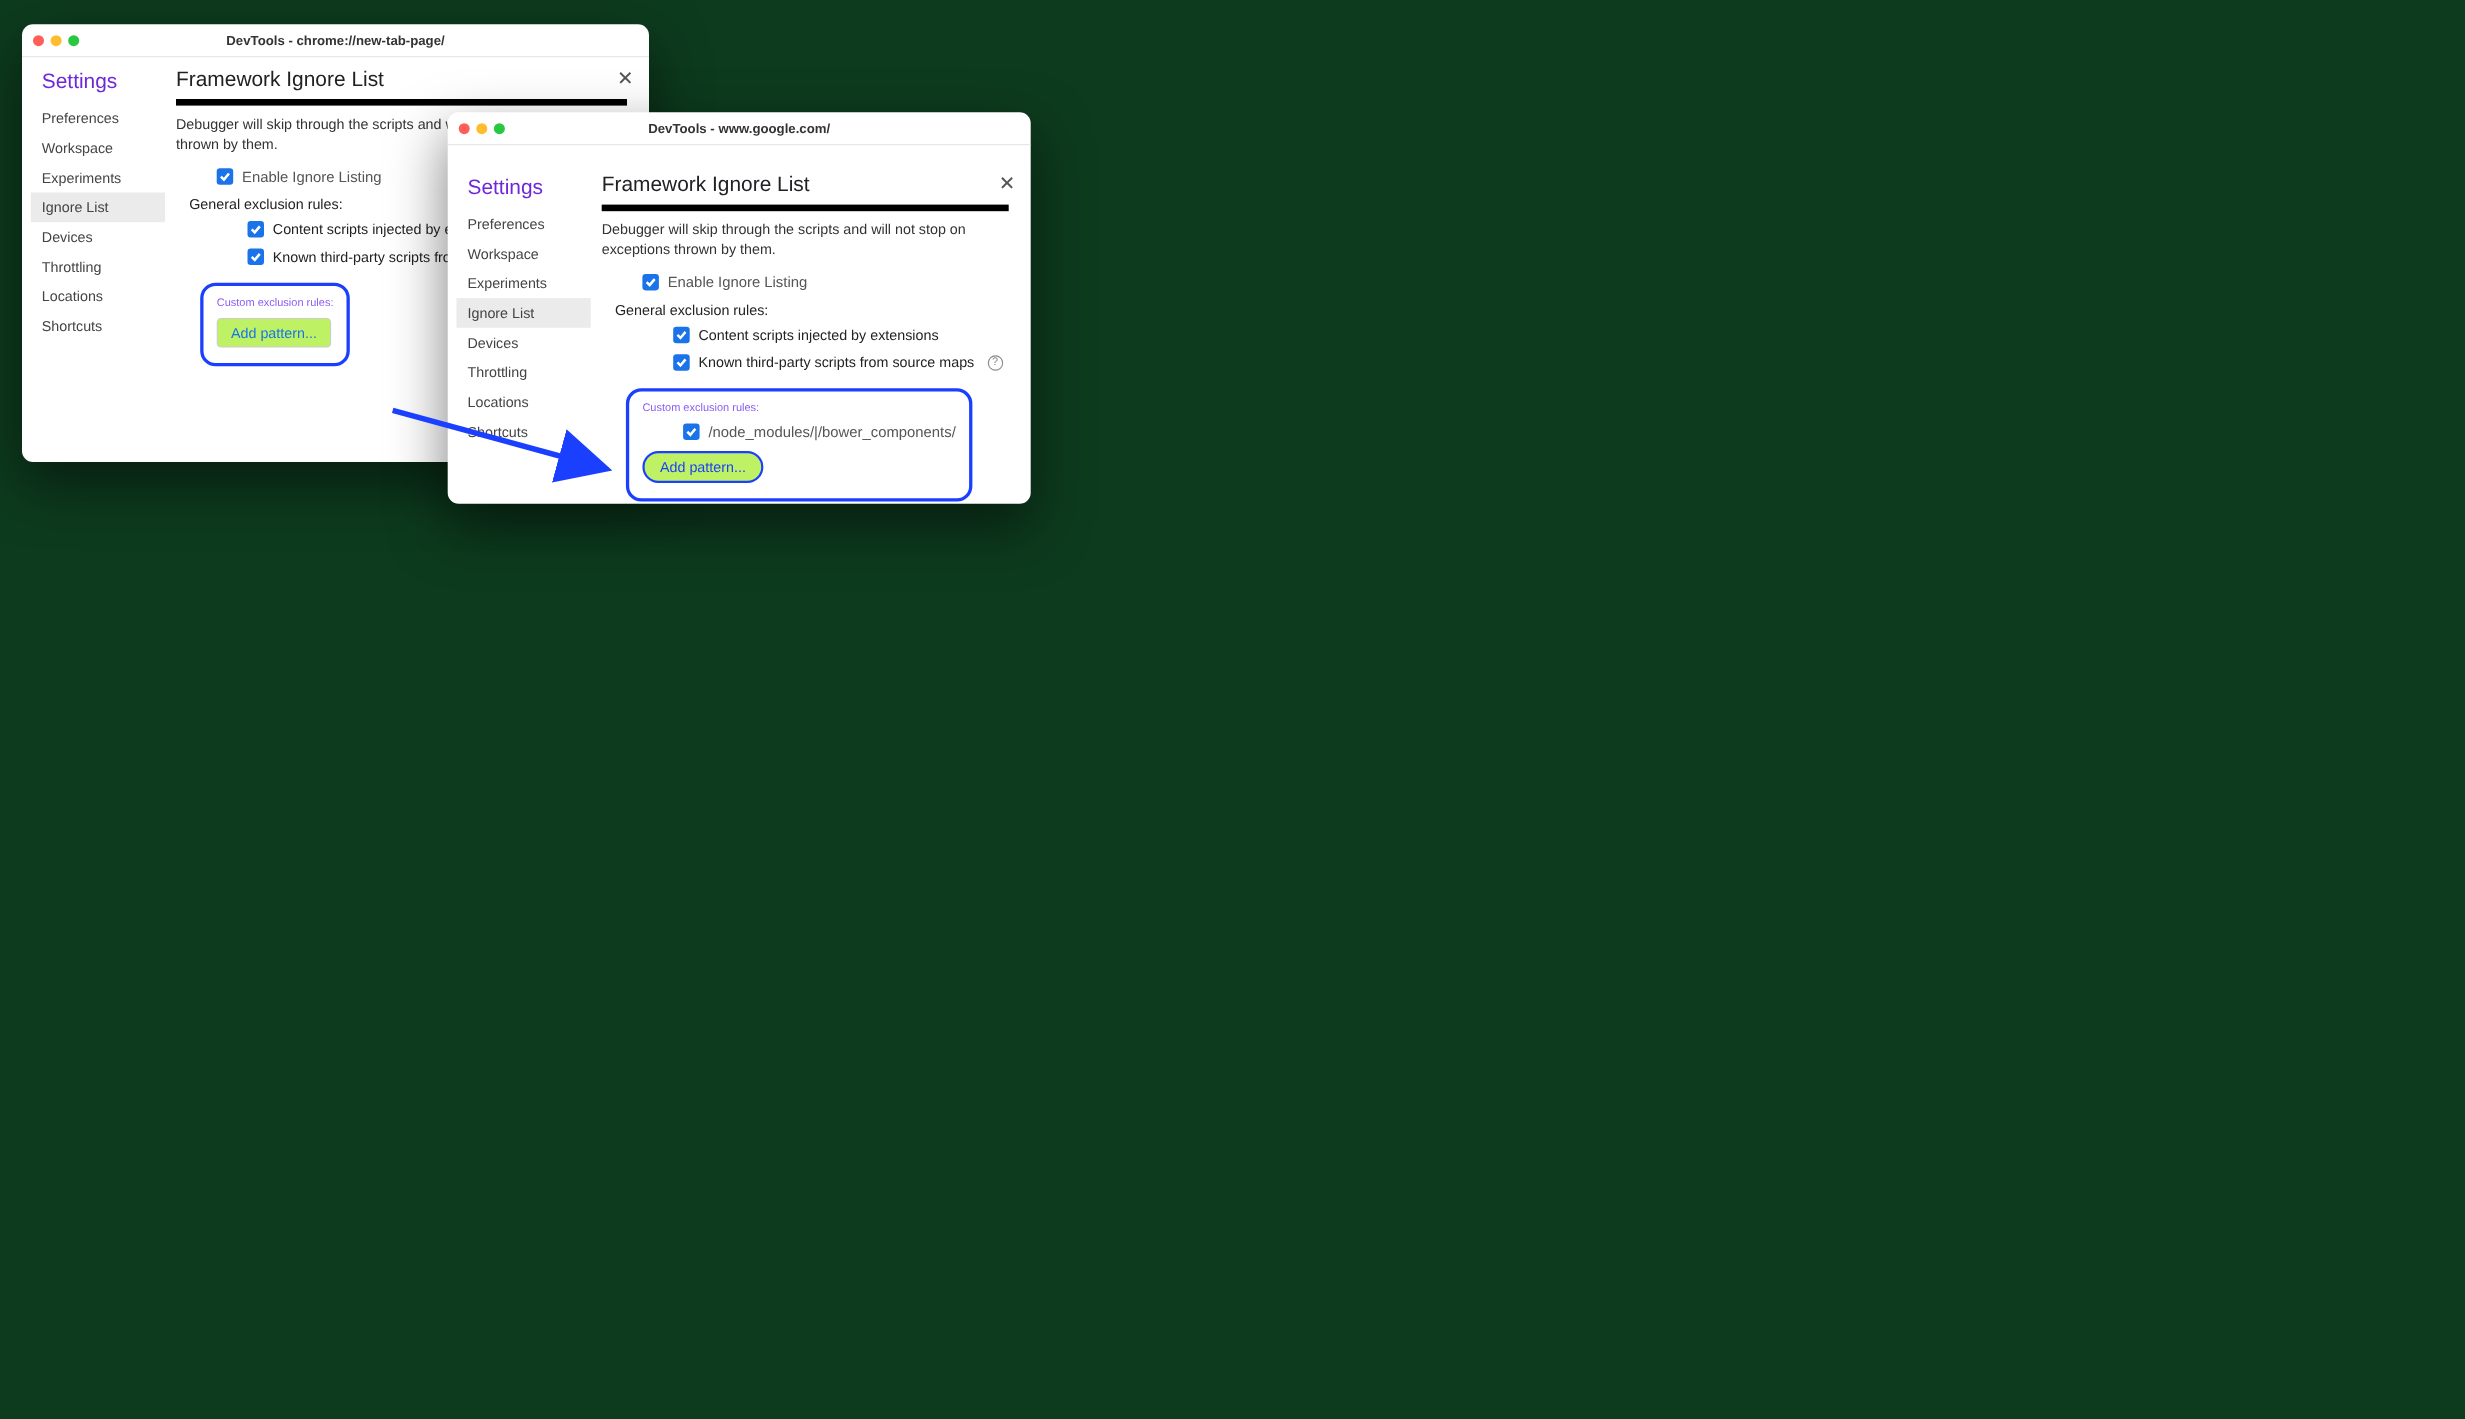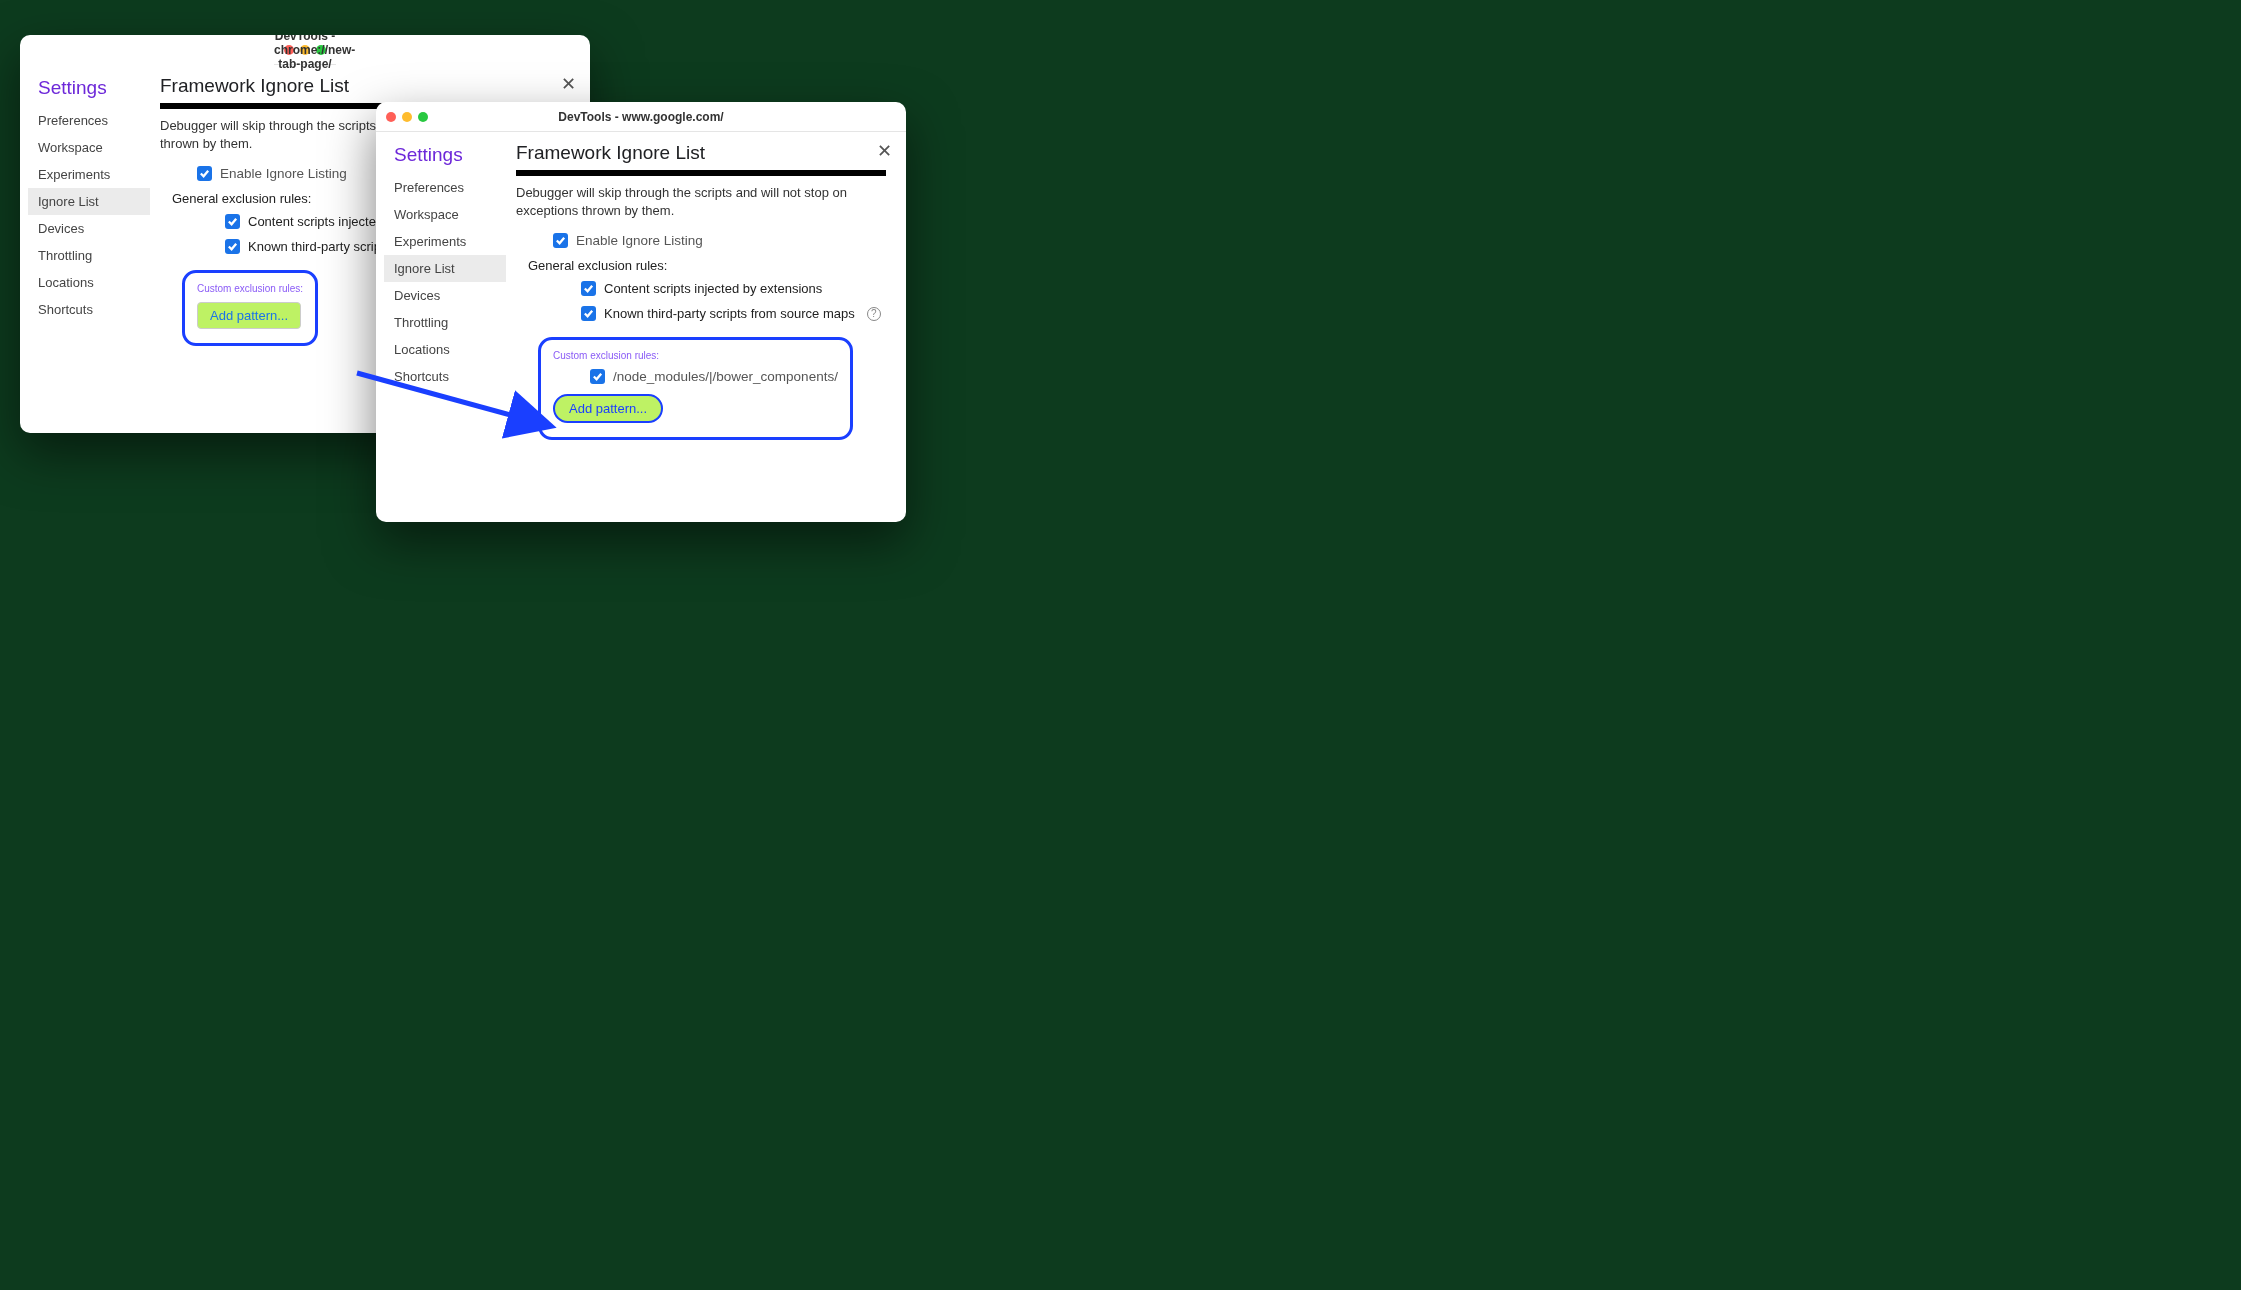--- a/index.html
+++ b/index.html
@@ -13,22 +13,22 @@
   }
   .window {
     position: absolute;
     background: #fff;
     border-radius: 10px;
     box-shadow: 0 20px 50px rgba(0,0,0,0.5);
     overflow: hidden;
     display: flex;
     flex-direction: column;
   }
-  .win1 { left: 20px; top: 35px; width: 570px; height: 398px; align-items: center; }
-  .win2 { left: 376px; top: 102px; width: 530px; height: 420px; }
+  .win1 { left: 20px; top: 22px; width: 570px; height: 398px; }
+  .win2 { left: 407px; top: 102px; width: 530px; height: 356px; gap: 16px; }
   .titlebar {
     height: 30px;
     display: flex;
     align-items: center;
     padding: 0 10px;
     border-bottom: 1px solid #e5e5e5;
     position: relative;
     flex-shrink: 0;
   }
   .traffic { display: flex; gap: 6px; }

